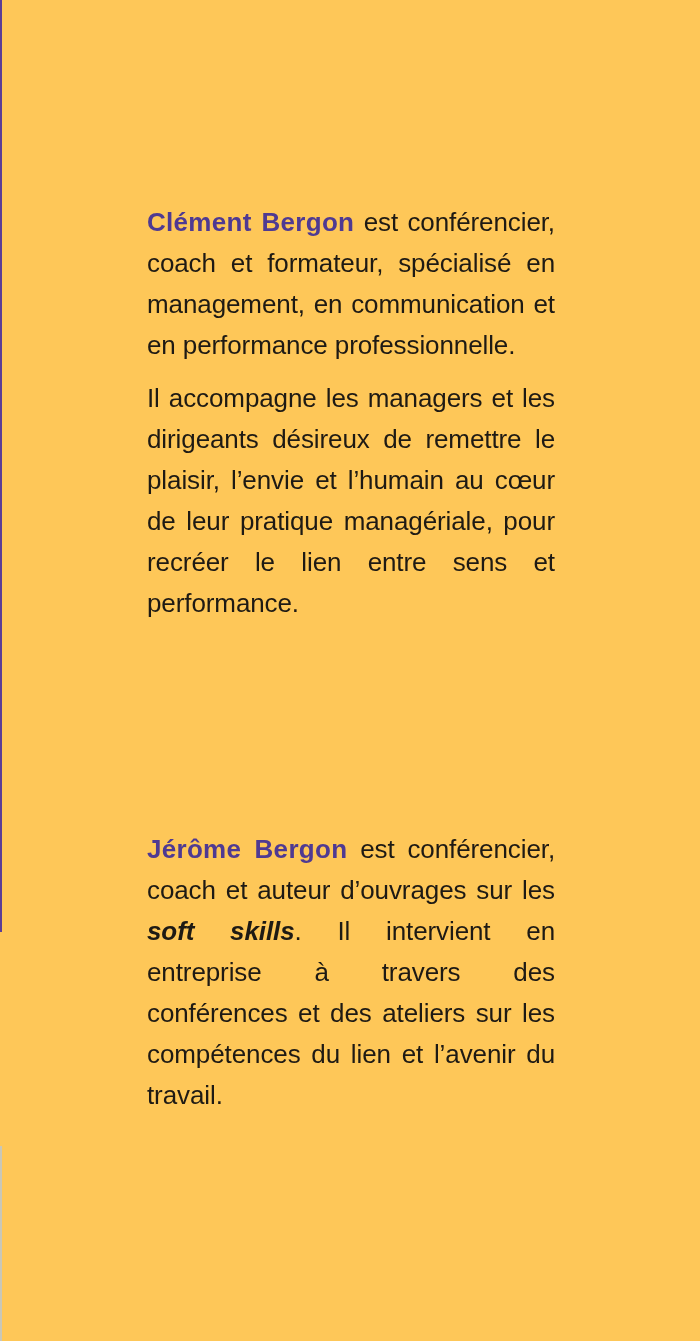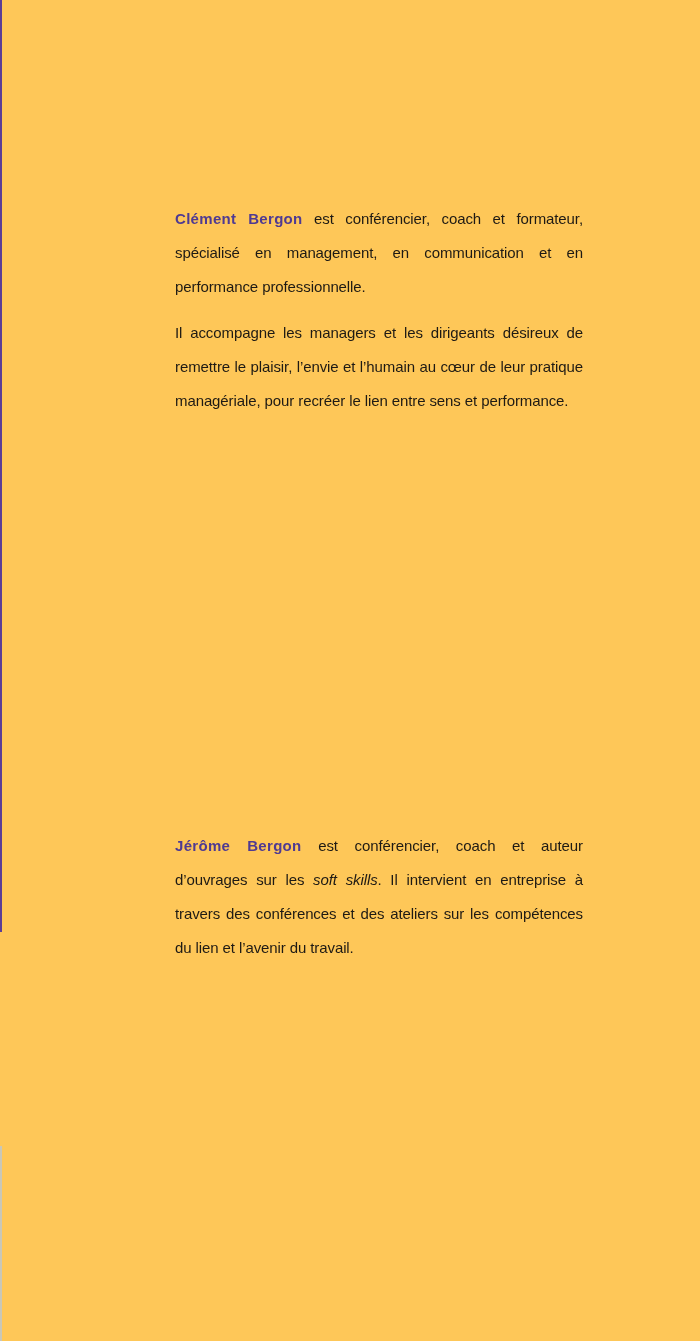--- a/index.html
+++ b/index.html
@@ -28,36 +28,36 @@
       top: 1146px;
       width: 2px;
       height: 195px;
       background: #C9C7B8;
     }
     .bio {
       position: absolute;
       left: 147px;
       width: 408px;
       color: #1e1a14;
-      font-size: 15px;
-      line-height: 34px;
+      font-size: 26px;
+      line-height: 41px;
       text-align: justify;
       letter-spacing: -0.1px;
-      margin-left: 28px;
     }
     .bio p {
       margin: 0 0 12px 0;
     }
     .bio .name {
       color: #4F3A92;
       font-weight: bold;
       letter-spacing: 0.3px;
     }
     .bio em {
       font-style: italic;
+      font-weight: bold;
     }
     #bio-1 { top: 202px; }
     #bio-2 { top: 829px; }
   </style>
 </head>
 <body>
 
 <div class="edge-purple"></div>
 <div class="edge-gray"></div>
 

